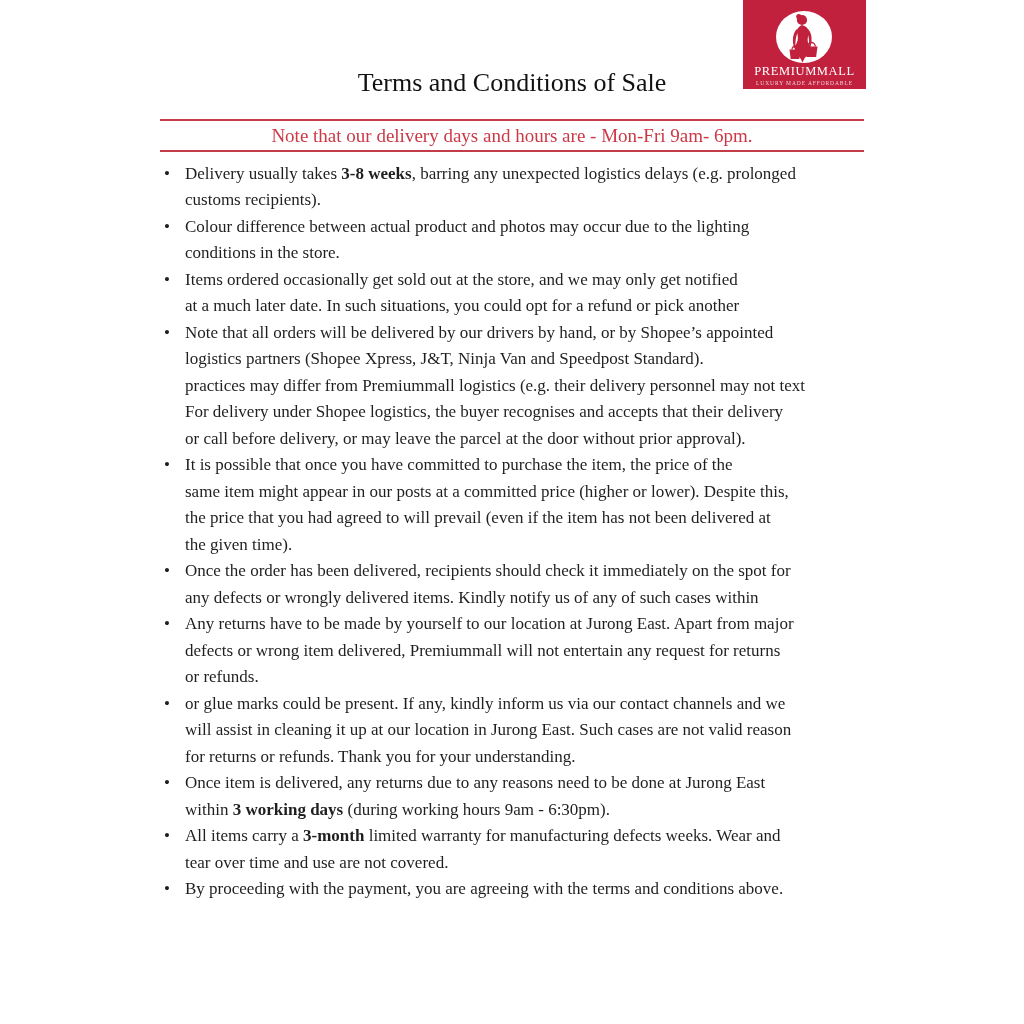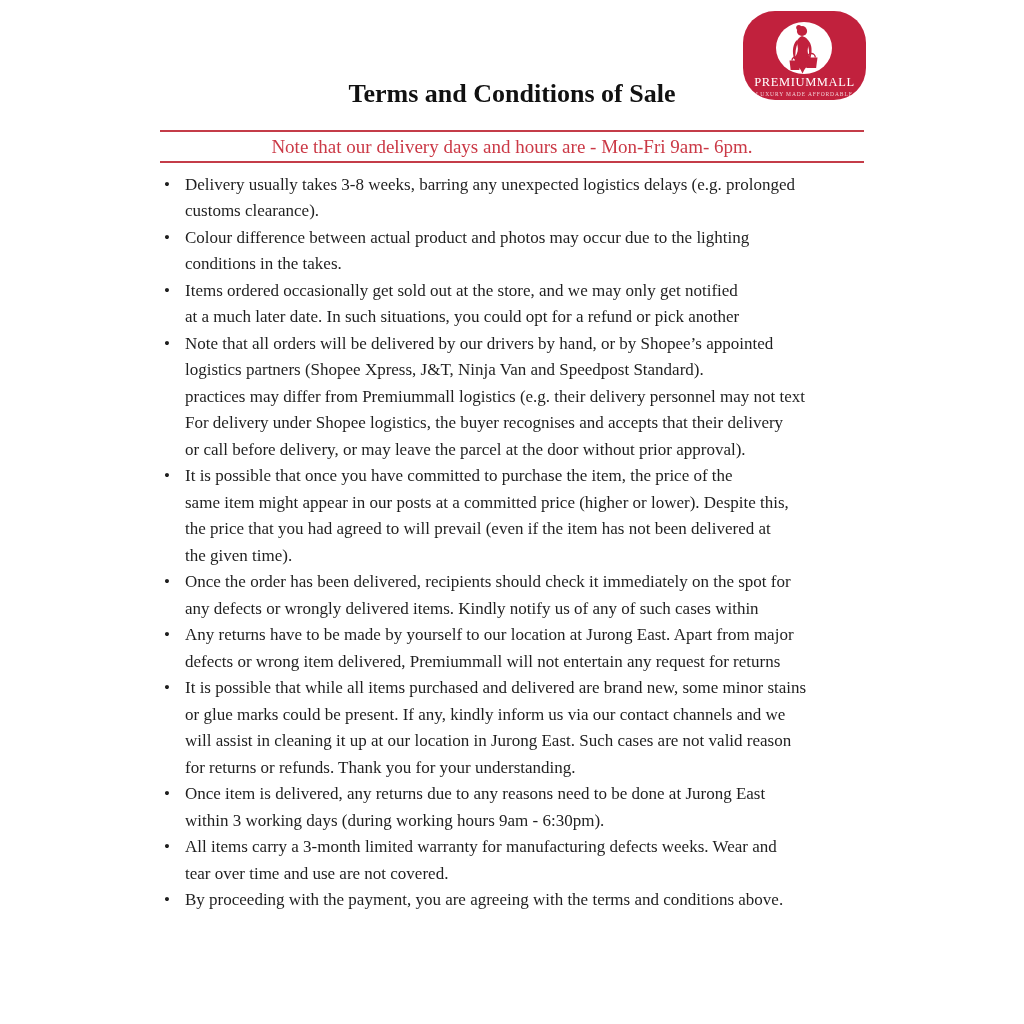--- a/index.html
+++ b/index.html
@@ -15,57 +15,56 @@
     font-family:"Liberation Serif", serif;color:var(--ink);
     overflow:hidden;
   }
   .page{position:relative;width:1024px;height:1024px;}
 
   
   .logo{
     position:absolute;top:0;right:158px;width:123px;height:89px;
     background:var(--logo-red);color:#ffffff;text-align:center;
     padding-top:6px;
-    border-radius:32px;
   }
   .logo svg{display:block;margin:0 auto;}
   .logo .brand{
     font-size:12.5px;line-height:1;letter-spacing:0.6px;margin-top:1px;
     font-family:"Liberation Serif", serif;
   }
   .logo .tagline{
     font-size:5.5px;line-height:1;letter-spacing:0.9px;margin-top:3px;
     color:rgba(255,255,255,0.78);
   }
 
   
   .content{padding:0 160px;}
   h1.title{
-    margin:11px;padding-top:68px;text-align:center;
-    font-size:26px;font-weight:bold;line-height:1.15;color:#111111;
+    margin:0;padding-top:68px;text-align:center;
+    font-size:26px;font-weight:normal;line-height:1.15;color:#111111;
   }
   .note-band{margin-top:21px;}
   .rule{height:2px;background:var(--rule-red);}
   .note{
     text-align:center;color:var(--note-red);
     font-size:19px;line-height:29px;
   }
 
   
   ul.terms{list-style:none;margin:9px 0 0 0;padding:0;}
   li.term-item{display:flex;align-items:flex-start;}
   .bullet{
     flex:0 0 25px;font-size:17px;line-height:26.5px;
     padding-left:4px;color:var(--ink);
   }
   .term-text{flex:1 1 auto;}
   .term-text .line{
     font-size:17px;line-height:26.5px;white-space:nowrap;
   }
-  .term-text b{font-weight:normal;}
+  .term-text b{font-weight:bold;}
 </style>
 </head>
 <body>
 
 <div class="page">
 
   <div class="logo">
     <svg width="123" height="58" viewBox="0 0 123 58" aria-hidden="true">
       <ellipse cx="61" cy="31" rx="28" ry="26" fill="#ffffff"></ellipse>
       <g fill="#c1213d">
@@ -98,28 +97,28 @@
       <div class="rule"></div>
       <div class="note">Note that our delivery days and hours are - Mon-Fri 9am- 6pm.</div>
       <div class="rule"></div>
     </div>
 
     <ul class="terms" id="terms-list">
         <li class="term-item">
           <span class="bullet">•</span>
           <div class="term-text">
             <div class="line"><span>Delivery usually takes </span><b>3-8 weeks</b><span>, barring any unexpected logistics delays (e.g. prolonged</span></div>
-            <div class="line"><span>customs clearance).</span></div>
+            <div class="line"><span>customs recipients).</span></div>
           </div>
         </li>
         <li class="term-item">
           <span class="bullet">•</span>
           <div class="term-text">
             <div class="line"><span>Colour difference between actual product and photos may occur due to the lighting</span></div>
-            <div class="line"><span>conditions in the takes.</span></div>
+            <div class="line"><span>conditions in the store.</span></div>
           </div>
         </li>
         <li class="term-item">
           <span class="bullet">•</span>
           <div class="term-text">
             <div class="line"><span>Items ordered occasionally get sold out at the store, and we may only get notified</span></div>
             <div class="line"><span>at a much later date. In such situations, you could opt for a refund or pick another</span></div>
           </div>
         </li>
         <li class="term-item">
@@ -146,26 +145,26 @@
           <div class="term-text">
             <div class="line"><span>Once the order has been delivered, recipients should check it immediately on the spot for</span></div>
             <div class="line"><span>any defects or wrongly delivered items. Kindly notify us of any of such cases within</span></div>
           </div>
         </li>
         <li class="term-item">
           <span class="bullet">•</span>
           <div class="term-text">
             <div class="line"><span>Any returns have to be made by yourself to our location at Jurong East. Apart from major</span></div>
             <div class="line"><span>defects or wrong item delivered, Premiummall will not entertain any request for returns</span></div>
+            <div class="line"><span>or refunds.</span></div>
           </div>
         </li>
         <li class="term-item">
           <span class="bullet">•</span>
           <div class="term-text">
-            <div class="line"><span>It is possible that while all items purchased and delivered are brand new, some minor stains</span></div>
             <div class="line"><span>or glue marks could be present. If any, kindly inform us via our contact channels and we</span></div>
             <div class="line"><span>will assist in cleaning it up at our location in Jurong East. Such cases are not valid reason</span></div>
             <div class="line"><span>for returns or refunds. Thank you for your understanding.</span></div>
           </div>
         </li>
         <li class="term-item">
           <span class="bullet">•</span>
           <div class="term-text">
             <div class="line"><span>Once item is delivered, any returns due to any reasons need to be done at Jurong East</span></div>
             <div class="line"><span>within </span><b>3 working days</b><span> (during working hours 9am - 6:30pm).</span></div>

